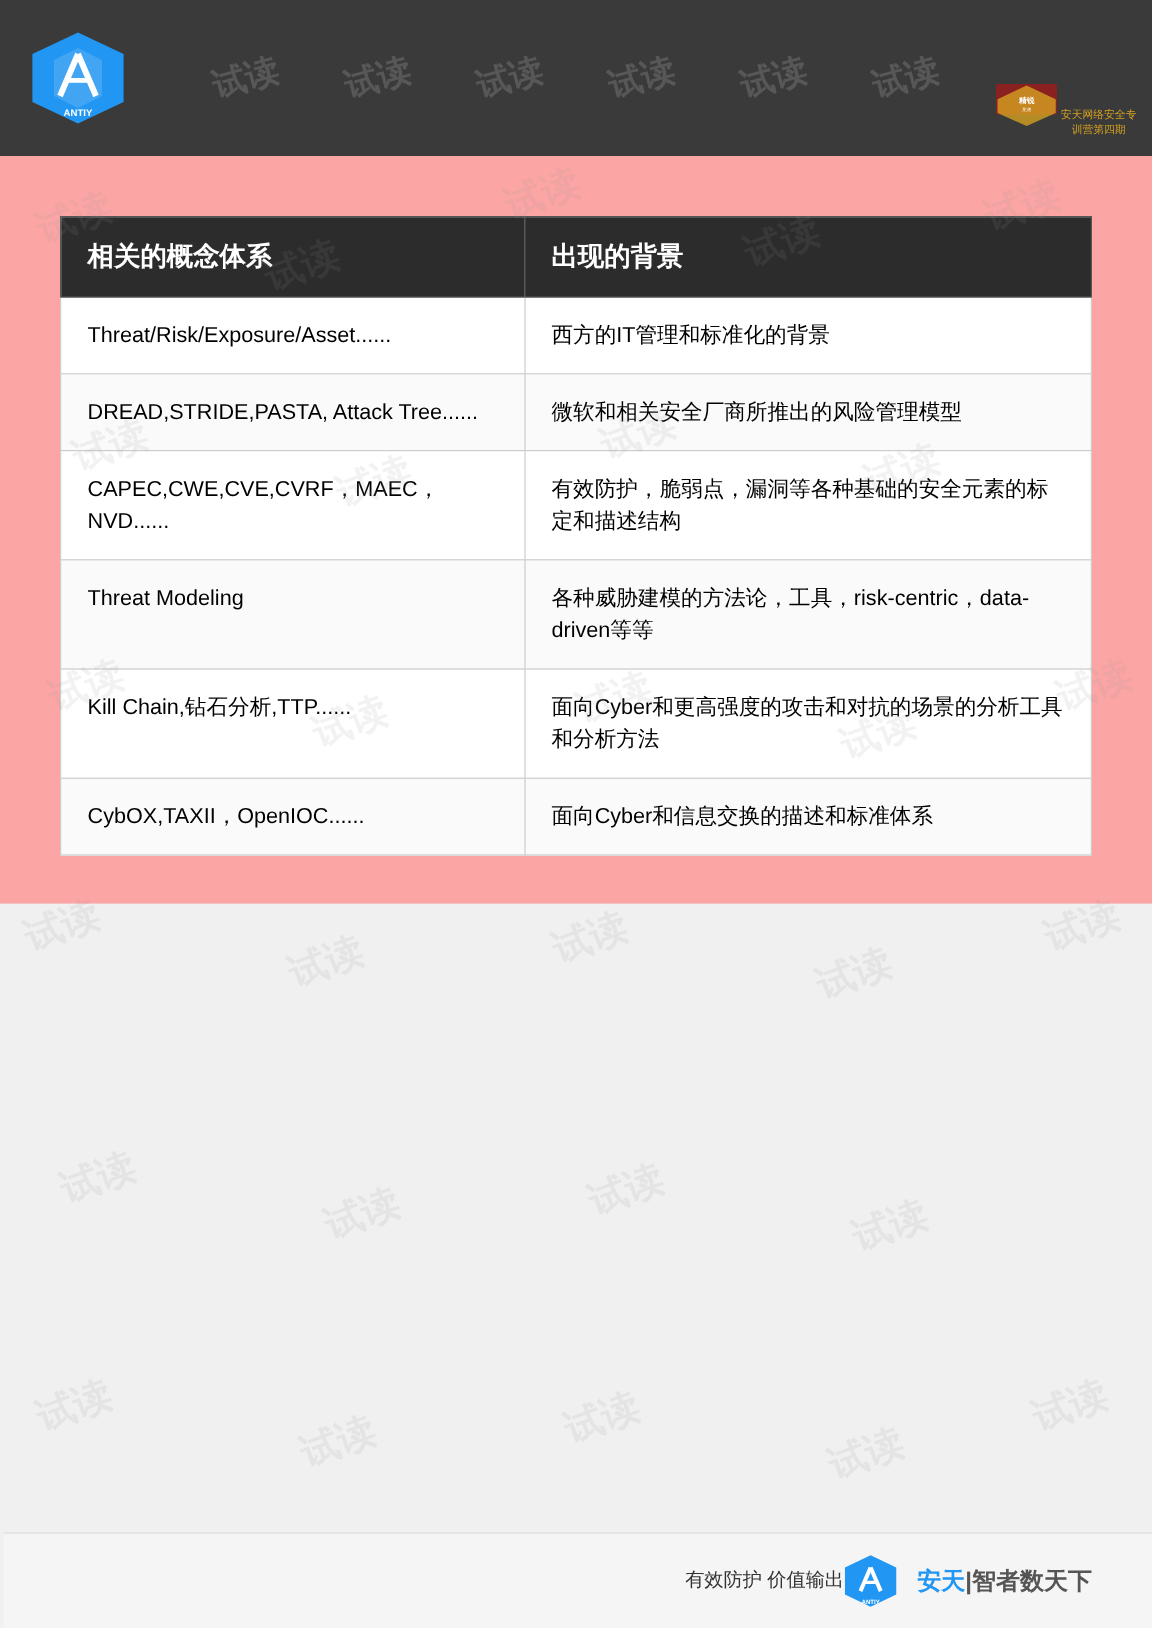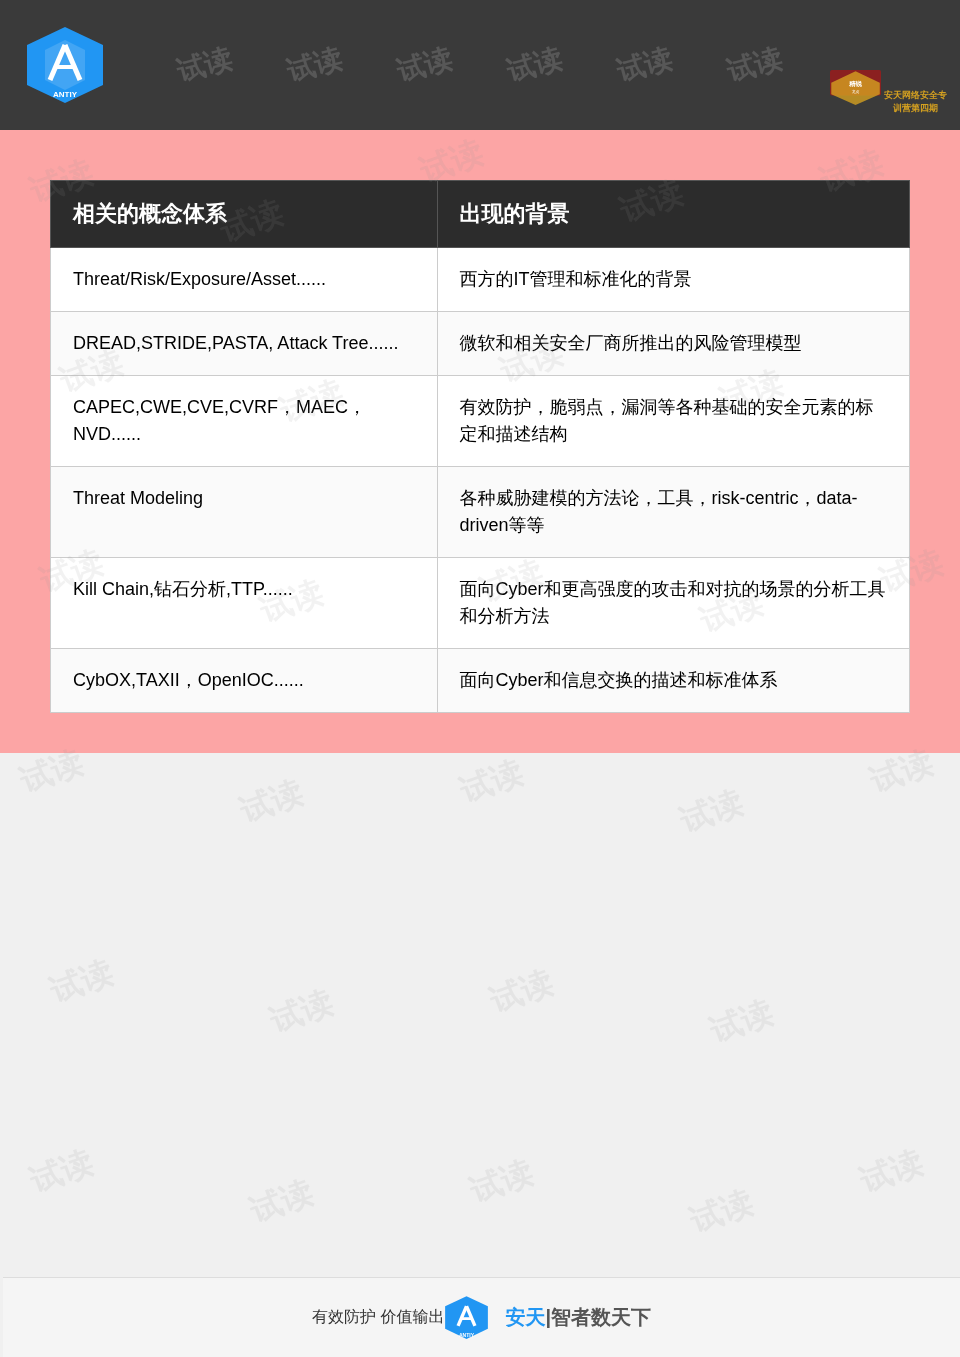--- a/index.html
+++ b/index.html
@@ -120,21 +120,21 @@
     
     .footer {
       position: absolute;
       bottom: 0;
       left: 3px;
       right: 0;
       height: 80px;
       background: #f5f5f5;
       display: flex;
       align-items: center;
-      justify-content: center;
+      justify-content: flex-end;
       padding: 0 50px;
       border-top: 1px solid #ddd;
     }
 
     .footer-left {
       font-size: 16px;
       color: #333;
     }
 
     .footer-right {
@@ -174,21 +174,21 @@
     <span class="header-wm-text">试读</span>
   </div>
 
   <div class="header-right-logo">
     <svg width="80" height="55" viewBox="0 0 80 55">
       <rect width="80" height="40" fill="#8B2020" rx="3"></rect>
       <polygon points="40,2 78,20 78,38 40,55 2,38 2,20" fill="#D4A020" opacity="0.8"></polygon>
       <text x="40" y="25" text-anchor="middle" fill="white" font-size="10" font-weight="bold">精锐</text>
       <text x="40" y="36" text-anchor="middle" fill="white" font-size="6">龙虎</text>
     </svg>
-    <span style="color:#d4a020; font-size:9px; text-align:center; margin-top:2px;font-weight:bold;">安天网络安全专训营第四期</span>
+    <span style="color:#d4a020; font-size:9px; text-align:center; margin-top:2px;">安天网络安全专训营第四期</span>
   </div>
 </div>
 
 <div class="watermark-overlay" id="wm-overlay">
     <span class="wm-item" style="top: 160px; left: 30px;">试读</span>
     <span class="wm-item" style="top: 200px; left: 220px;">试读</span>
     <span class="wm-item" style="top: 140px; left: 420px;">试读</span>
     <span class="wm-item" style="top: 180px; left: 620px;">试读</span>
     <span class="wm-item" style="top: 150px; left: 820px;">试读</span>
     <span class="wm-item" style="top: 350px; left: 60px;">试读</span>

